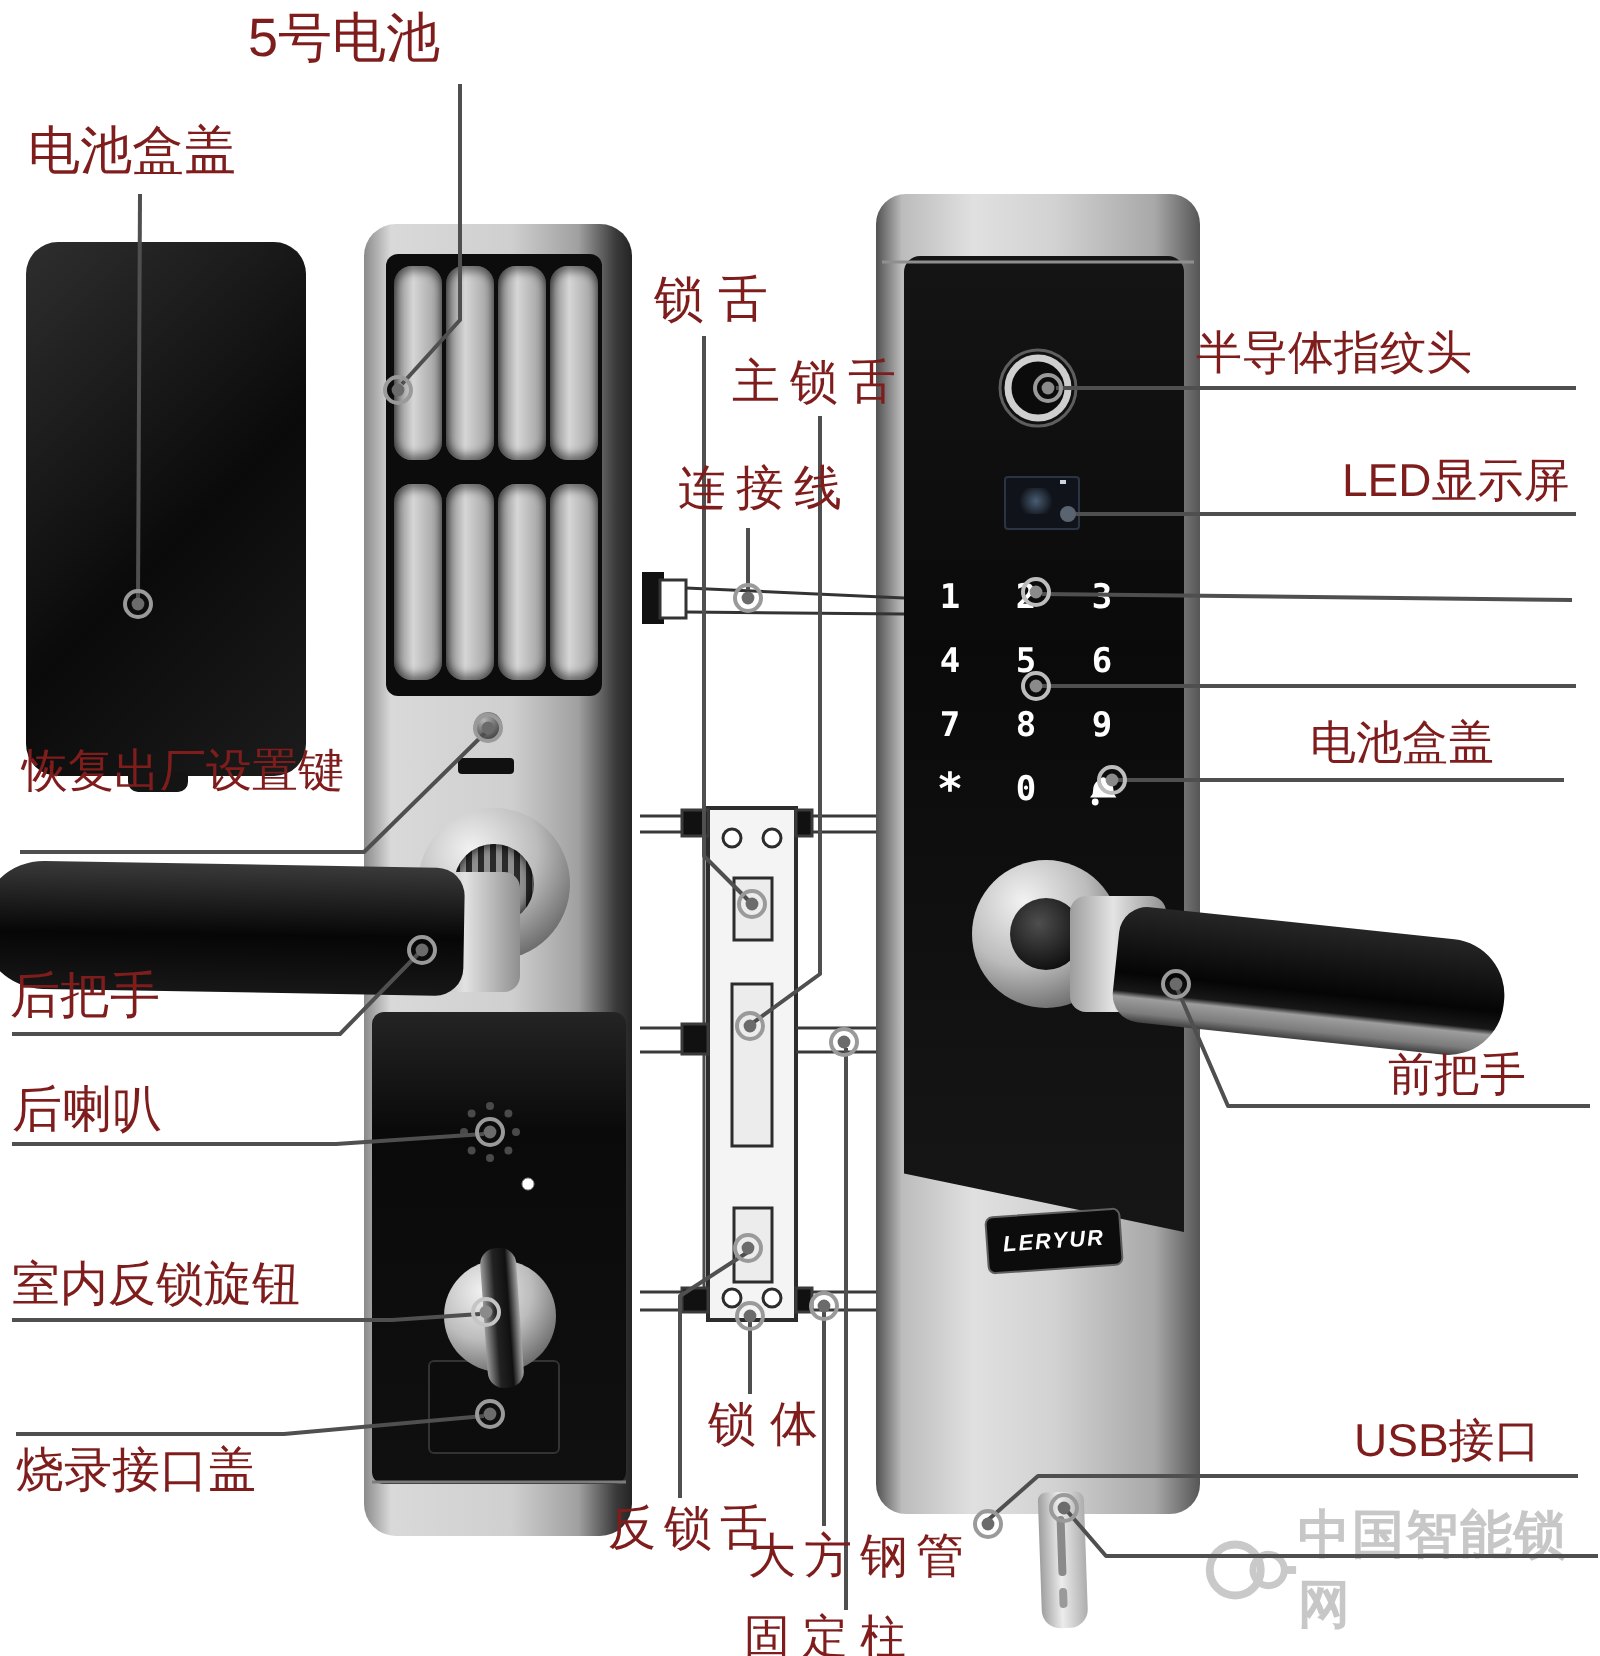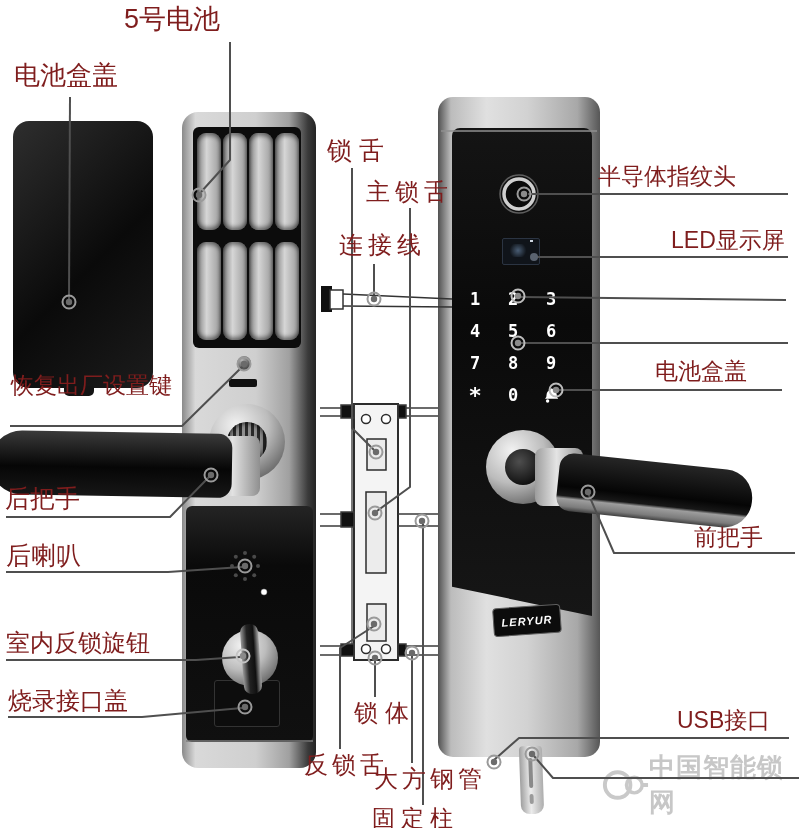--- a/index.html
+++ b/index.html
@@ -317,21 +317,21 @@
 
   <div class="lbl" style="left:124px;top:4px;font-size:27px;">5号电池</div>
   <div class="lbl" style="left:14px;top:61px;font-size:26px;">电池盒盖</div>
   <div class="lbl" style="left:327px;top:136px;font-size:25px;letter-spacing:7px;">锁舌</div>
   <div class="lbl" style="left:366px;top:178px;font-size:24px;letter-spacing:5px;">主锁舌</div>
   <div class="lbl" style="left:339px;top:231px;font-size:24px;letter-spacing:5px;">连接线</div>
   <div class="lbl" style="left:11px;top:372px;font-size:23px;">恢复出厂设置键</div>
   <div class="lbl" style="left:5px;top:484px;font-size:25px;">后把手</div>
   <div class="lbl" style="left:6px;top:541px;font-size:25px;">后喇叭</div>
   <div class="lbl" style="left:6px;top:629px;font-size:24px;">室内反锁旋钮</div>
-  <div class="lbl" style="left:8px;top:687px;font-size:24px;">烧录接口盖</div>
+  <div class="lbl" style="left:8px;top:722px;font-size:24px;">烧录接口盖</div>
   <div class="lbl" style="left:354px;top:699px;font-size:24px;letter-spacing:7px;">锁体</div>
   <div class="lbl" style="left:304px;top:751px;font-size:24px;letter-spacing:4px;">反锁舌</div>
   <div class="lbl" style="left:374px;top:765px;font-size:24px;letter-spacing:4px;">大方钢管</div>
   <div class="lbl" style="left:372px;top:805px;font-size:23px;letter-spacing:6px;">固定柱</div>
   <div class="lbl" style="left:598px;top:163px;font-size:23px;">半导体指纹头</div>
   <div class="lbl" style="left:671px;top:227px;font-size:23px;">LED显示屏</div>
   <div class="lbl" style="left:655px;top:358px;font-size:23px;">电池盒盖</div>
   <div class="lbl" style="left:694px;top:524px;font-size:23px;">前把手</div>
   <div class="lbl" style="left:677px;top:707px;font-size:23px;">USB接口</div>
 

